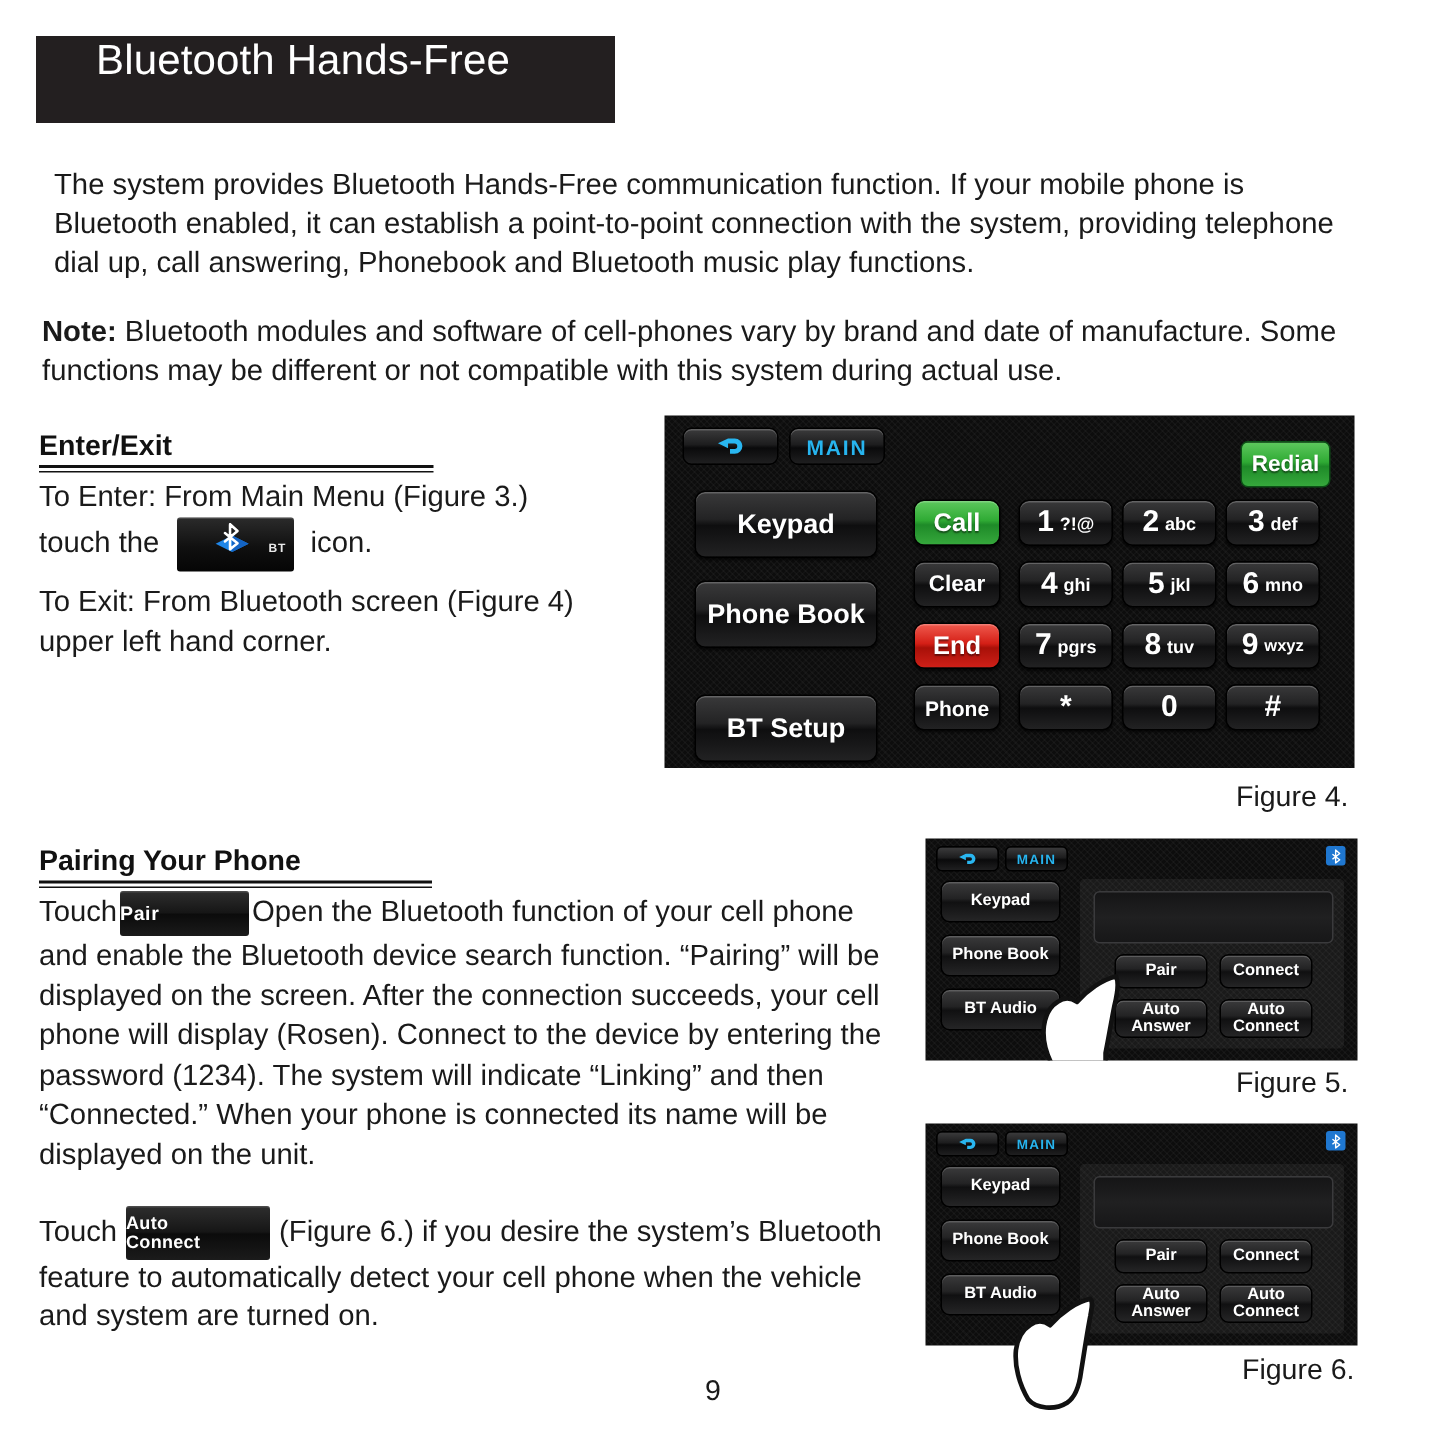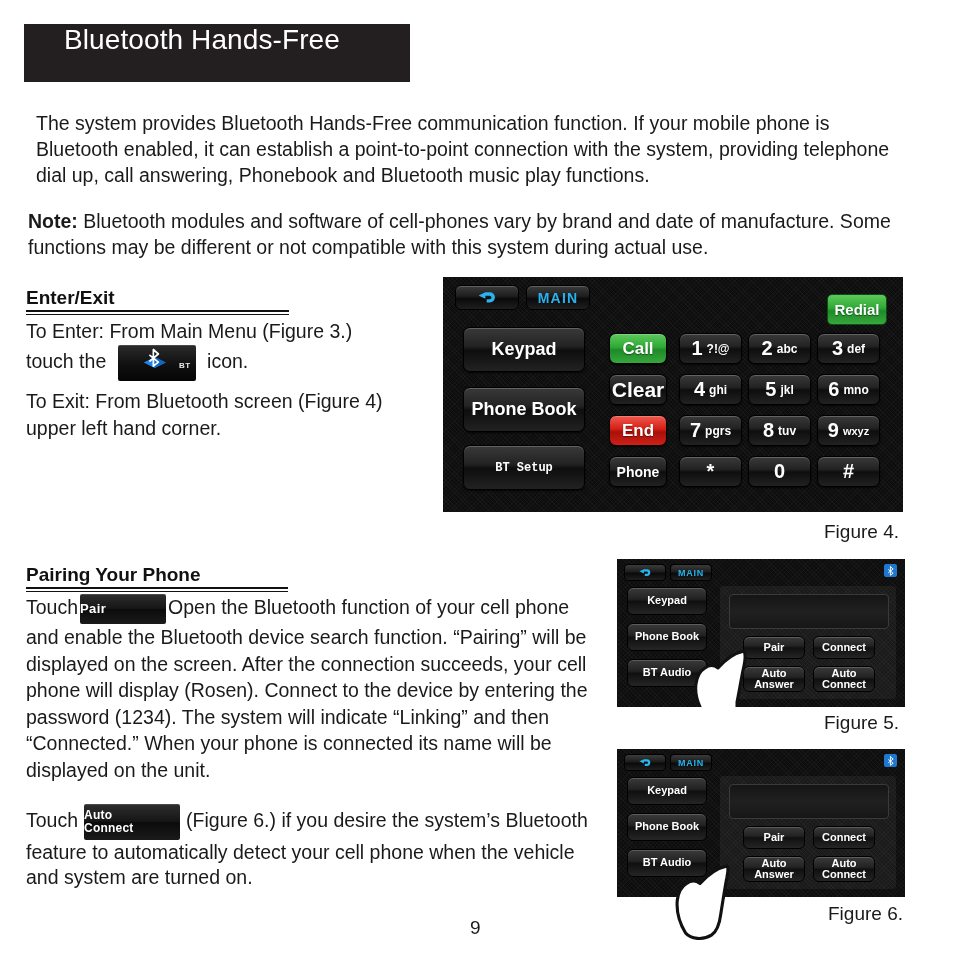--- a/index.html
+++ b/index.html
@@ -245,28 +245,28 @@
     <div id="fig4-redial" style="left:384px;top:17px;width:58px;height:29px;">
       <span>Redial</span>
     </div>
 
     <div class="dev-btn" style="left:20px;top:50px;width:122px;height:45px;font-size:18px;">
       <span>Keypad</span>
     </div>
     <div class="dev-btn" style="left:20px;top:110px;width:122px;height:45px;font-size:18px;">
       <span>Phone Book</span>
     </div>
-    <div class="dev-btn" style="left:20px;top:168px;width:122px;height:45px;font-size:12px;font-family:Liberation Mono, monospace;">
+    <div class="dev-btn" style="left:20px;top:186px;width:122px;height:45px;font-size:18px;">
       <span>BT Setup</span>
     </div>
 
     <div class="dev-btn green" style="left:166px;top:56px;width:58px;height:31px;font-size:17px;">
       <span>Call</span>
     </div>
-    <div class="dev-btn" style="left:166px;top:97px;width:58px;height:31px;font-size:21px;">
+    <div class="dev-btn" style="left:166px;top:97px;width:58px;height:31px;font-size:15px;">
       <span>Clear</span>
     </div>
     <div class="dev-btn red" style="left:166px;top:138px;width:58px;height:31px;font-size:17px;">
       <span>End</span>
     </div>
     <div class="dev-btn" style="left:166px;top:179px;width:58px;height:31px;font-size:14px;">
       <span>Phone</span>
     </div>
 
     <div class="dev-btn" style="left:236px;top:56px;width:63px;height:31px;">

